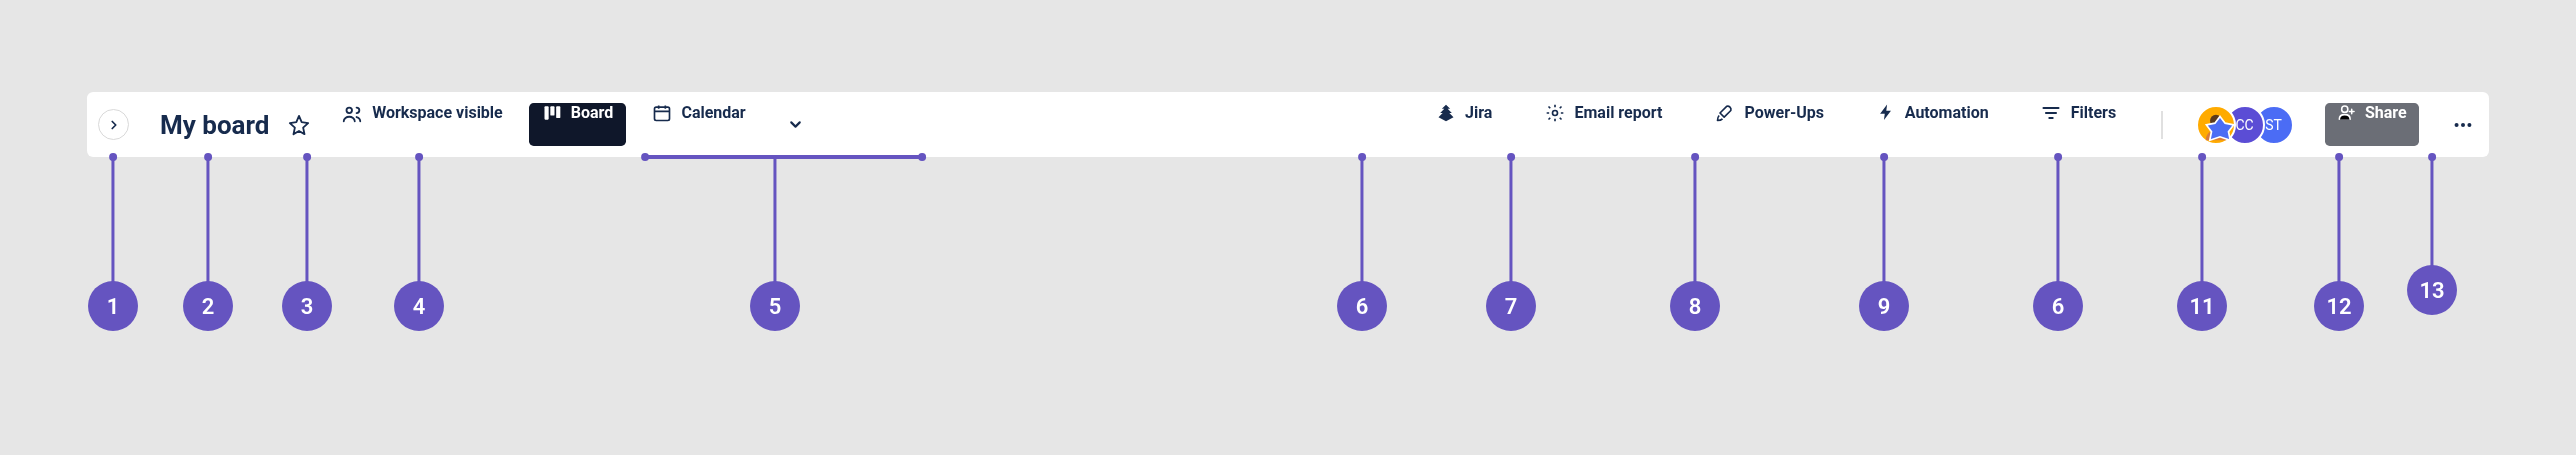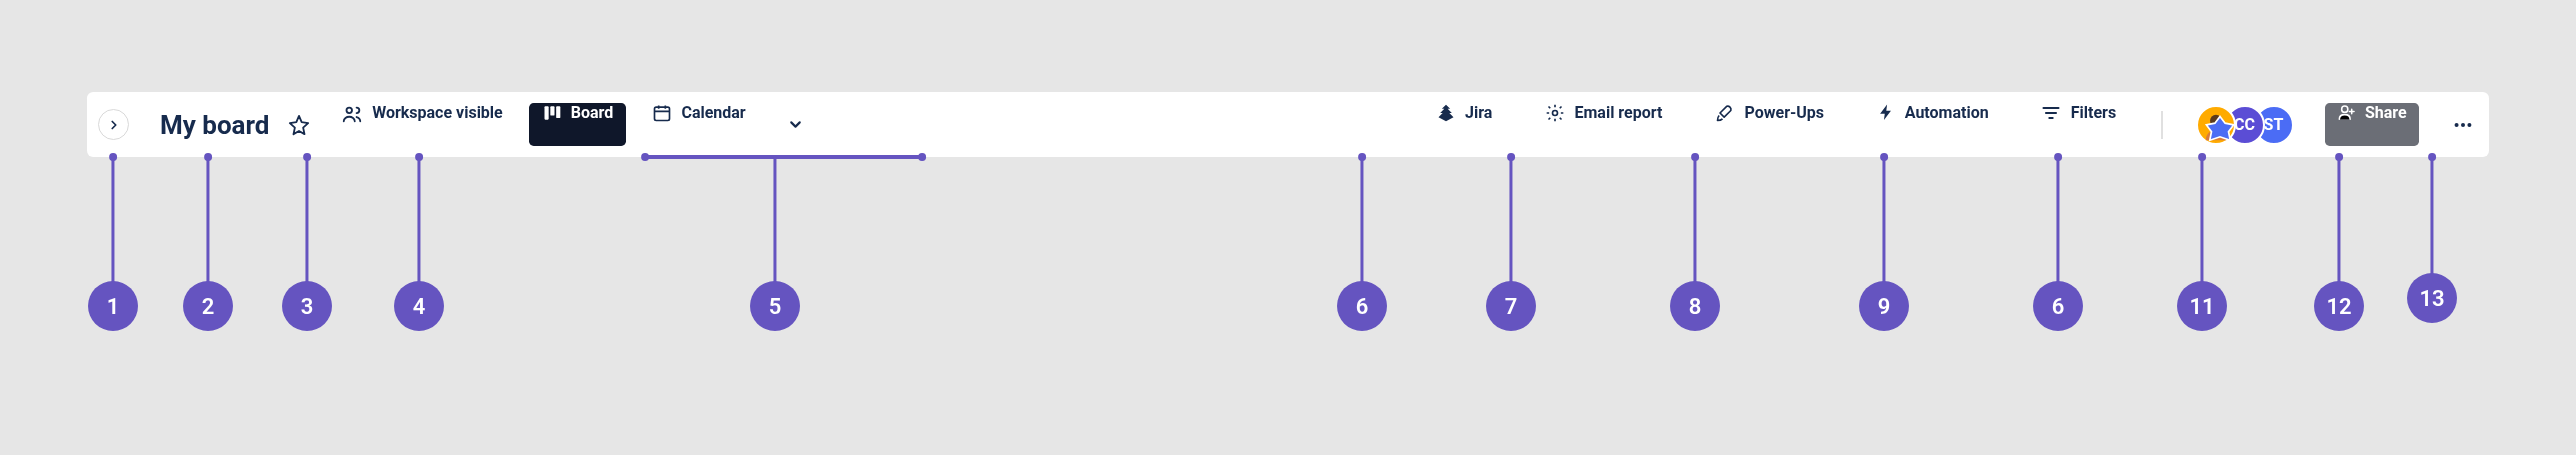--- a/index.html
+++ b/index.html
@@ -67,21 +67,21 @@
   .avatars {
     display: flex;
     align-items: center;
     margin-right: 3.1px;
   }
   .avatar {
     width: 40px; height: 40px;
     border-radius: 50%;
     border: 2.3px solid #fff;
     display: flex; align-items: center; justify-content: center;
-    font-size: 16px; font-weight: 700;
+    font-size: 14px; font-weight: 400;
     color: #fff;
     margin-left: -11px;
     position: relative;
     text-align: right;
   }
   .avatar.first { margin-left: 0; background: #ffab00; z-index: 3; }
   .avatar.a2 { background: #5b4dd5; z-index: 2; }
   .avatar.a3 { background: #4b6cf5; z-index: 1; }
   .avatar.first svg { width: 34px; height: 34px; }
   .avatar-badge {
@@ -345,17 +345,17 @@
 
   <div class="callout" style="left:2339px; top:65px;">
     <div class="callout-dot"></div>
     <div class="callout-line" style="top:0; height:126px;"></div>
     <div class="callout-circle" style="top:124px;">12</div>
   </div>
 
   <div class="callout" style="left:2432px; top:65px;">
     <div class="callout-dot"></div>
     <div class="callout-line" style="top:0; height:126px;"></div>
-    <div class="callout-circle" style="top:116px;">13</div>
+    <div class="callout-circle" style="top:108px;">13</div>
   </div>
 
 </div>
 
 
 </body></html>

